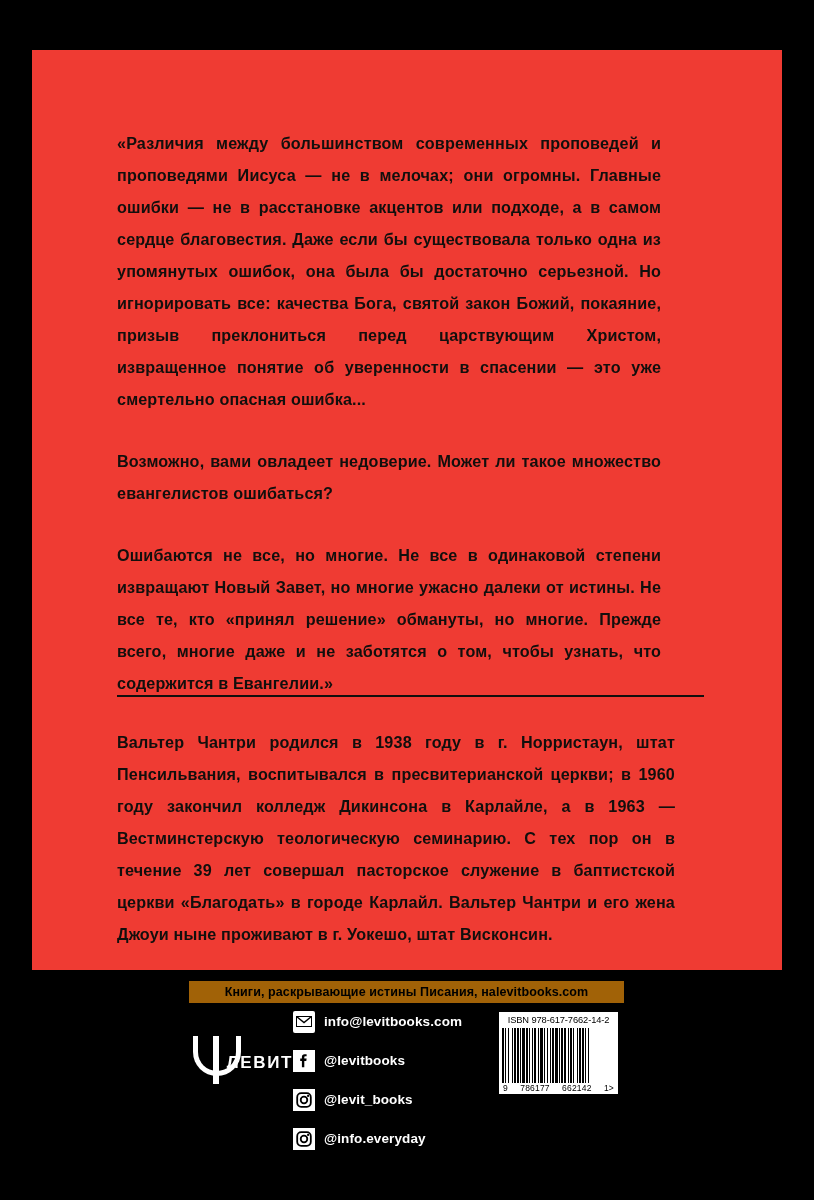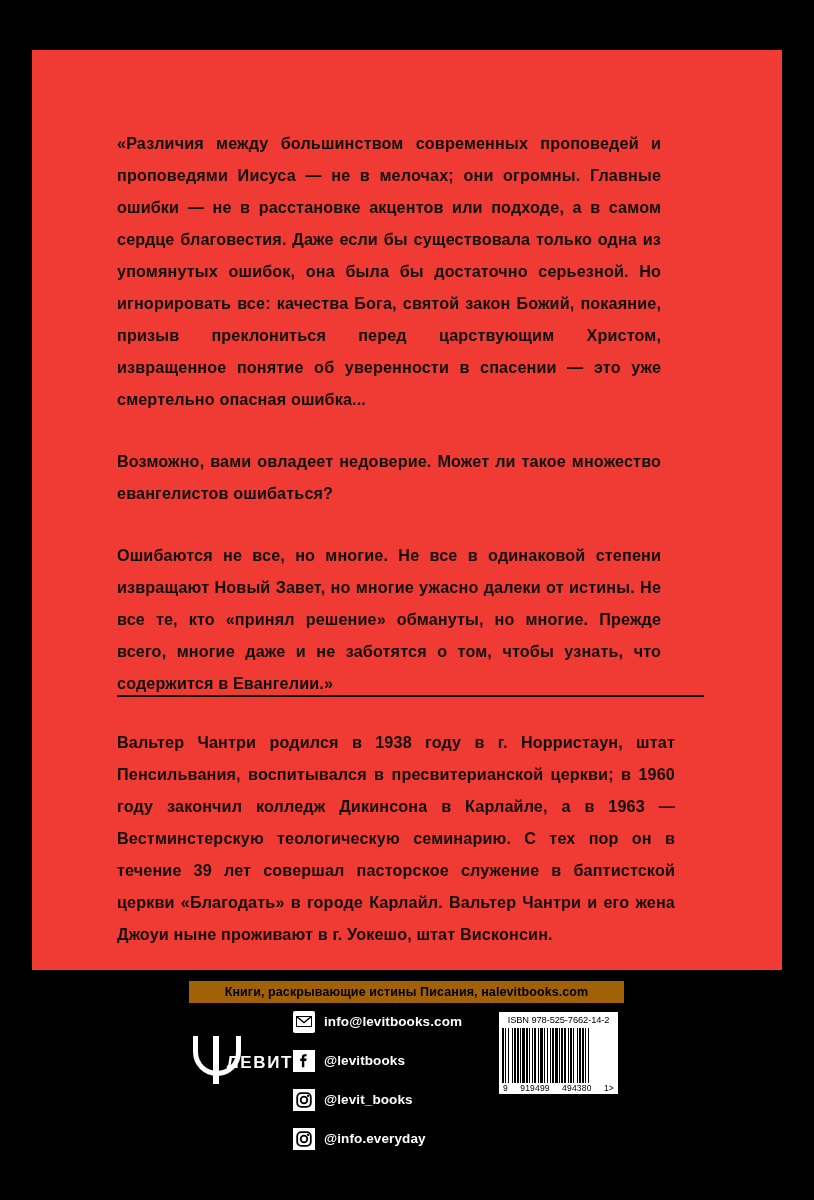--- a/index.html
+++ b/index.html
@@ -307,21 +307,21 @@
                 <circle cx="11" cy="11" r="3.3" fill="none" stroke="#000" stroke-width="1.8"></circle>
                 <circle cx="15.1" cy="6.9" r="1.1" fill="#000"></circle>
               </svg>
           </span>
           <span class="contact-text">@info.everyday</span>
         </div>
 
       </div>
 
       <div class="isbn-wrap">
-        <div class="isbn-text">ISBN 978-525-7662-14-2</div>
+        <div class="isbn-text">ISBN 978-617-7662-14-2</div>
         <div class="barcode" id="barcode">
             <span class="bar" style="width: 2px; background: rgb(0, 0, 0);"></span>
             <span class="bar" style="width: 1px; background: transparent;"></span>
             <span class="bar" style="width: 1px; background: rgb(0, 0, 0);"></span>
             <span class="bar" style="width: 2px; background: transparent;"></span>
             <span class="bar" style="width: 1px; background: rgb(0, 0, 0);"></span>
             <span class="bar" style="width: 3px; background: transparent;"></span>
             <span class="bar" style="width: 1px; background: rgb(0, 0, 0);"></span>
             <span class="bar" style="width: 1px; background: transparent;"></span>
             <span class="bar" style="width: 2px; background: rgb(0, 0, 0);"></span>
@@ -372,22 +372,22 @@
             <span class="bar" style="width: 1px; background: transparent;"></span>
             <span class="bar" style="width: 2px; background: rgb(0, 0, 0);"></span>
             <span class="bar" style="width: 1px; background: transparent;"></span>
             <span class="bar" style="width: 1px; background: rgb(0, 0, 0);"></span>
             <span class="bar" style="width: 2px; background: transparent;"></span>
             <span class="bar" style="width: 1px; background: rgb(0, 0, 0);"></span>
             <span class="bar" style="width: 1px; background: transparent;"></span>
           </div>
         <div class="barcode-digits">
           <span>9</span>
-          <span>919499</span>
-          <span>494380</span>
+          <span>786177</span>
+          <span>662142</span>
           <span>1&gt;</span>
         </div>
       </div>
 
     </div>
   </div>
 
 </div>
 
 </body></html>

